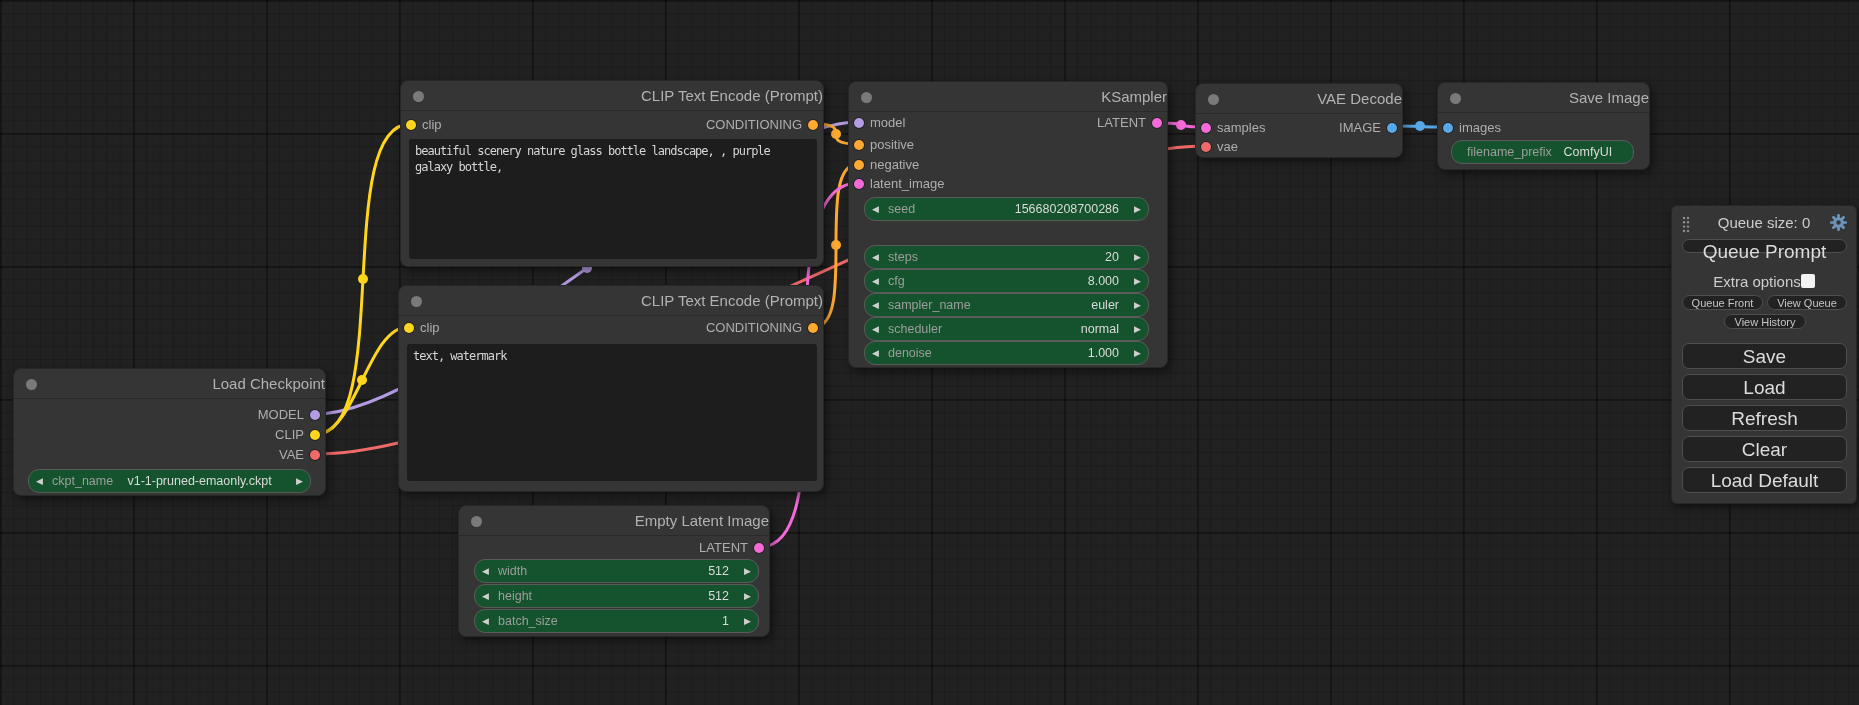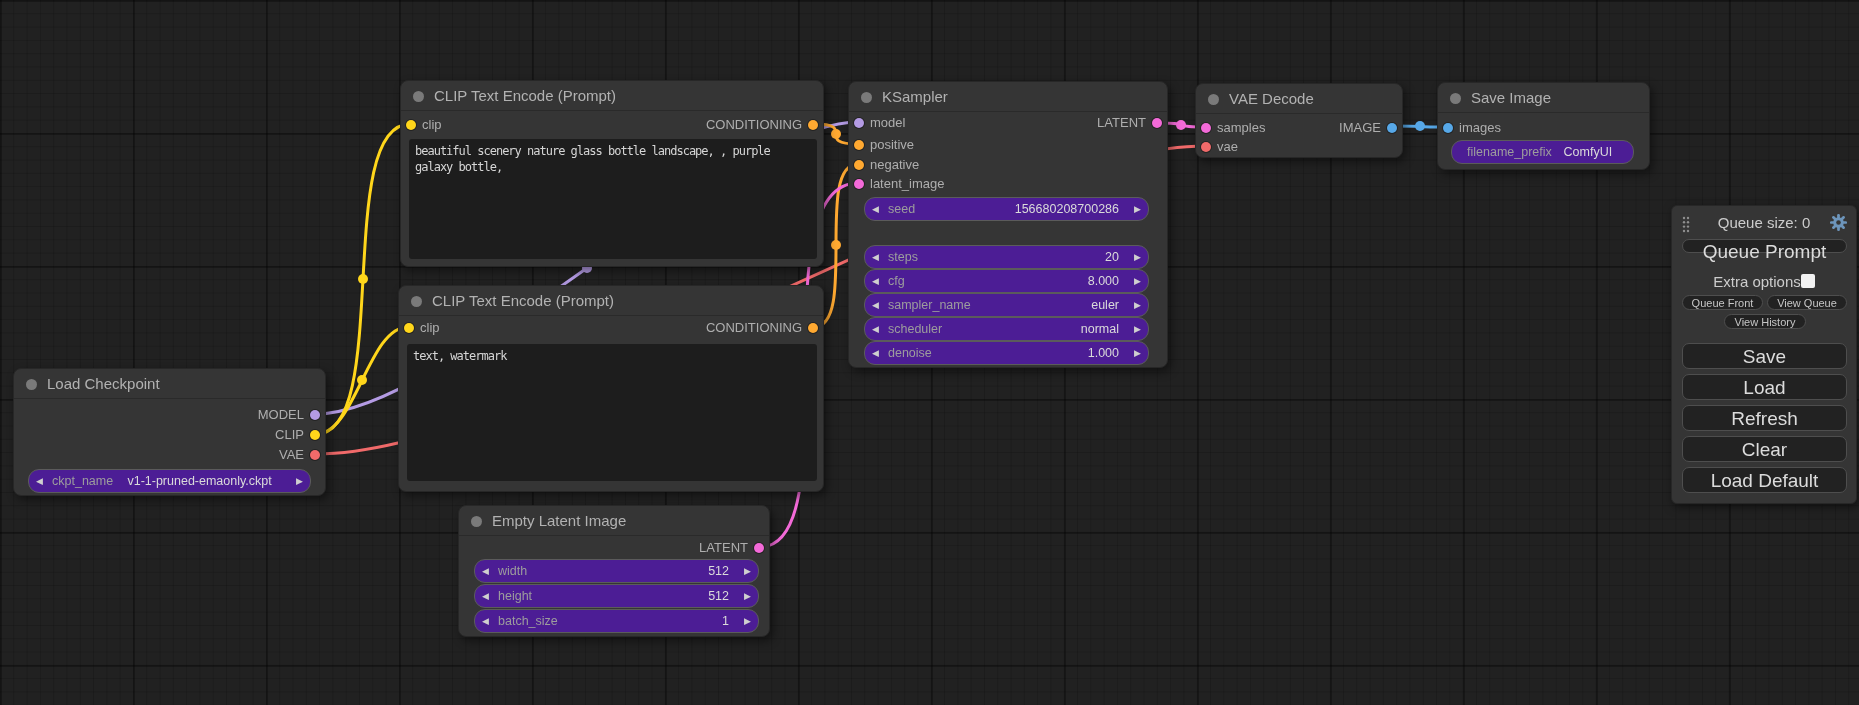--- a/index.html
+++ b/index.html
@@ -10,28 +10,28 @@
       linear-gradient(90deg, rgba(0,0,0,0.30) 2px, transparent 2px),
       linear-gradient(rgba(0,0,0,0.15) 1px, transparent 1px),
       linear-gradient(90deg, rgba(0,0,0,0.15) 1px, transparent 1px);
     background-size:133px 133px,133px 133px,13.3px 13.3px,13.3px 13.3px;}
   .wires{position:absolute;left:0;top:0;z-index:1;}
   .wires path{fill:none;stroke-width:3;}
   .node{position:absolute;background:#353535;border:1px solid #272727;border-radius:8px;
     box-shadow:3px 4px 10px rgba(0,0,0,0.45);z-index:2;box-sizing:border-box;}
   .ntitle{position:absolute;left:0;top:0;right:0;height:30px;line-height:30px;color:#b2b2b2;
     font-size:15px;padding-left:33px;border-bottom:1px solid #2a2a2a;border-radius:8px 8px 0 0;
-    box-sizing:border-box;cursor:move;}
+    box-sizing:border-box;cursor:move;text-align:right;}
   .tdot{position:absolute;left:12px;top:10px;width:11px;height:11px;border-radius:50%;background:#7a7a7a;}
   .slot{position:absolute;left:0;right:0;height:16px;padding-left:19px;}
   .slot .sdot{position:absolute;top:3px;width:10px;height:10px;border-radius:50%;box-shadow:0 0 0 1px rgba(0,0,0,.35);}
   .slot .in{left:5px;} .slot .out{right:5px;}
   .slot .ilbl{position:absolute;left:21px;top:0;line-height:16px;font-size:13px;color:#aeaeae;}
   .slot .olbl{position:absolute;right:21px;top:0;line-height:16px;font-size:13px;color:#aeaeae;}
-  .pill{position:absolute;height:20px;background:#4c1d95;border:1px solid #5b5b5b;border-radius:11px;
+  .pill{position:absolute;height:20px;background:#14532d;border:1px solid #5b5b5b;border-radius:11px;
     box-sizing:border-box;display:flex;align-items:center;font-size:12.5px;padding:11px 7px;overflow:hidden;}
   .arr{flex:none;width:15px;color:#cfcfcf;font-size:9px;line-height:18px;cursor:pointer;}
   .arr.r{text-align:right;}
   .wlbl{flex:none;color:#9d9d9d;margin-left:1px;white-space:nowrap;}
   .wval{flex:1;text-align:right;color:#dadada;margin-right:7px;white-space:nowrap;}
   .wval.center{text-align:center;margin-right:2px;}
   .toggle{flex:none;width:13px;height:13px;border-radius:50%;background:#8099b5;margin-right:-3px;}
   .ta{position:absolute;background:#1d1d1d;border-radius:3px;color:#d6d6d6;
     font-family:"DejaVu Sans Mono",monospace;font-size:12px;letter-spacing:-1px;line-height:1.35;
     padding:4px 6px;box-sizing:border-box;white-space:pre-wrap;word-break:break-word;cursor:text;}

